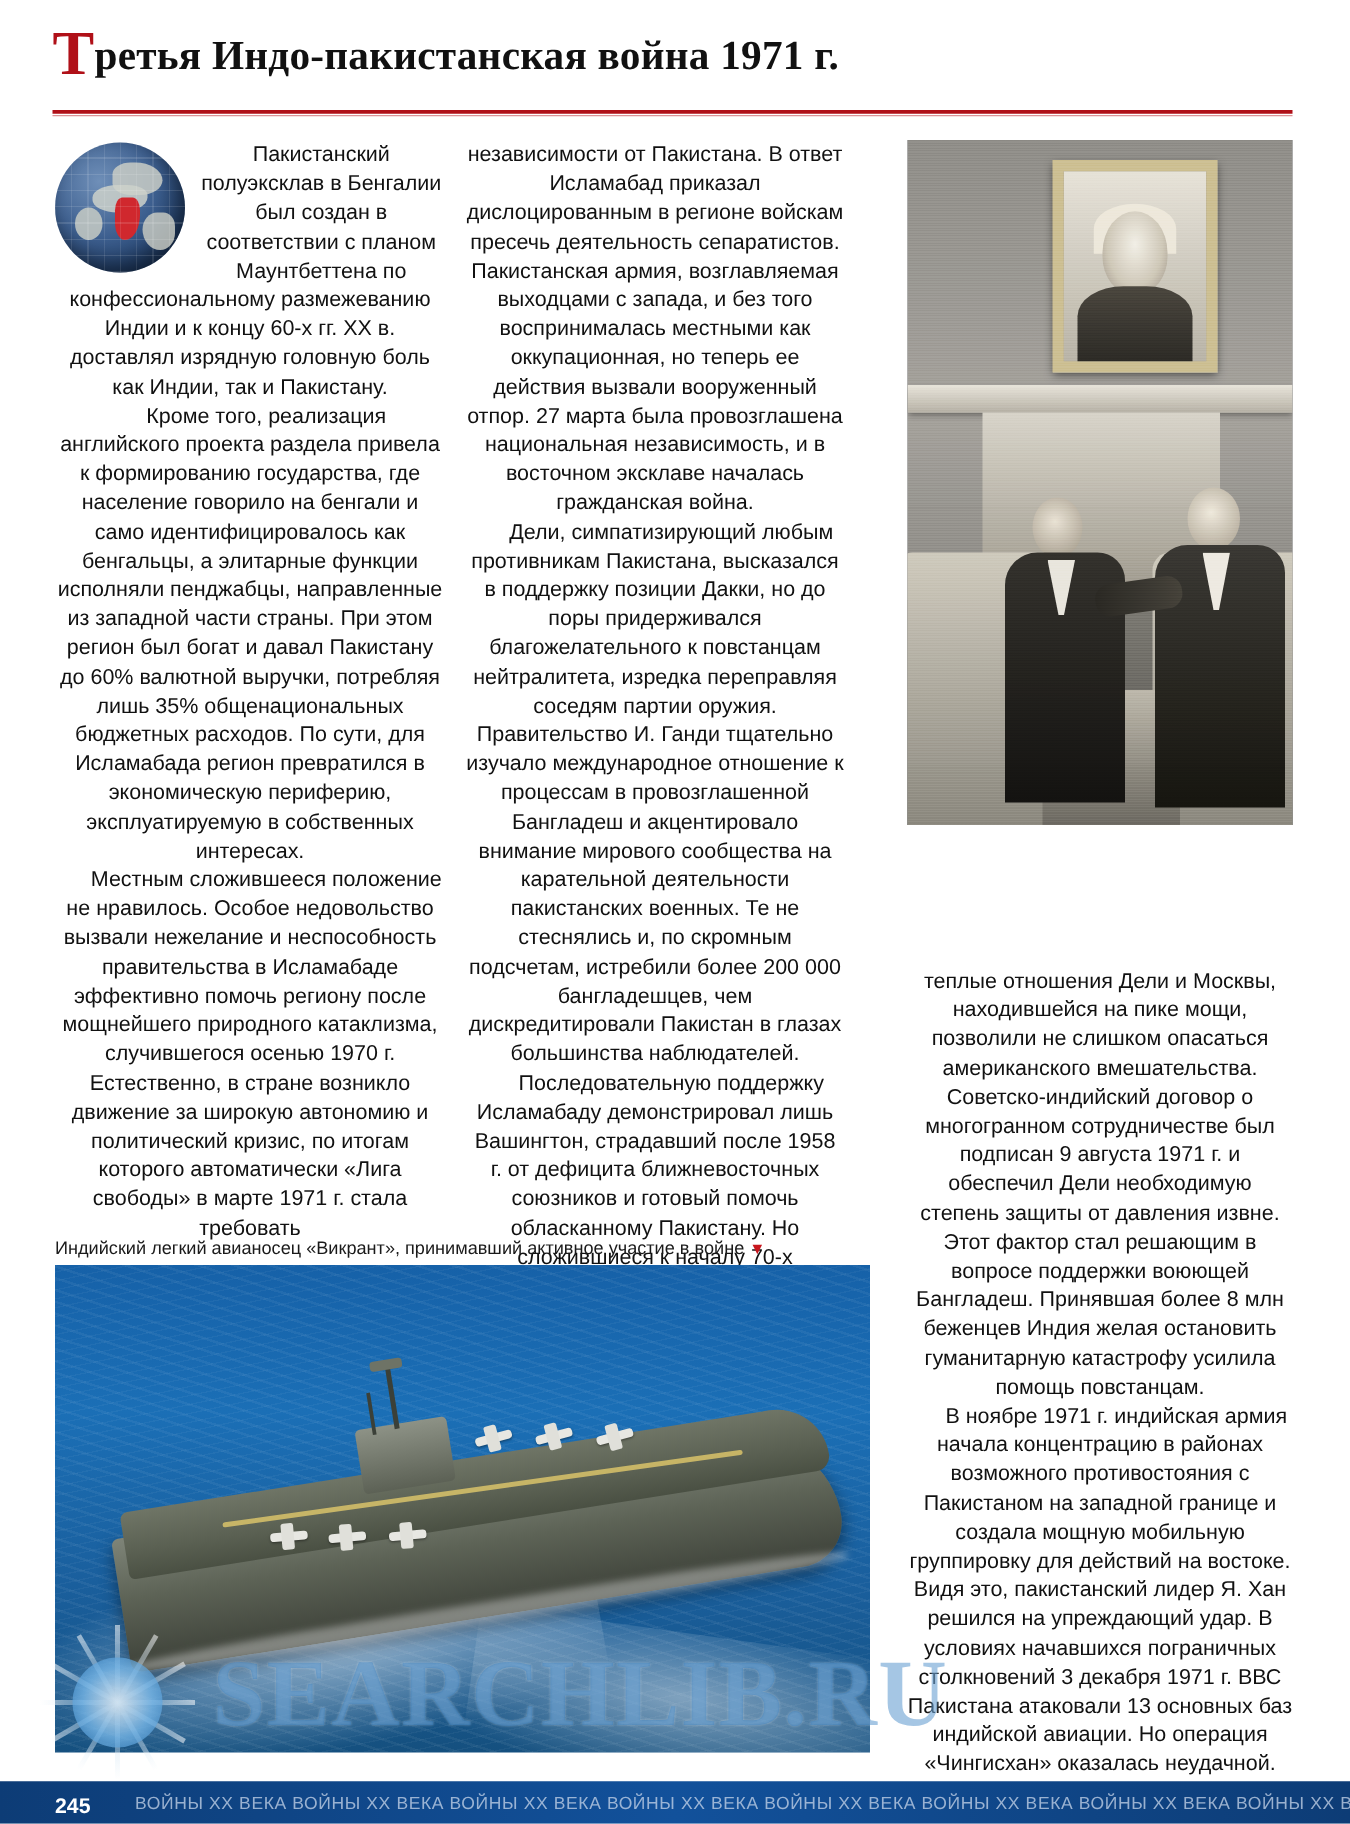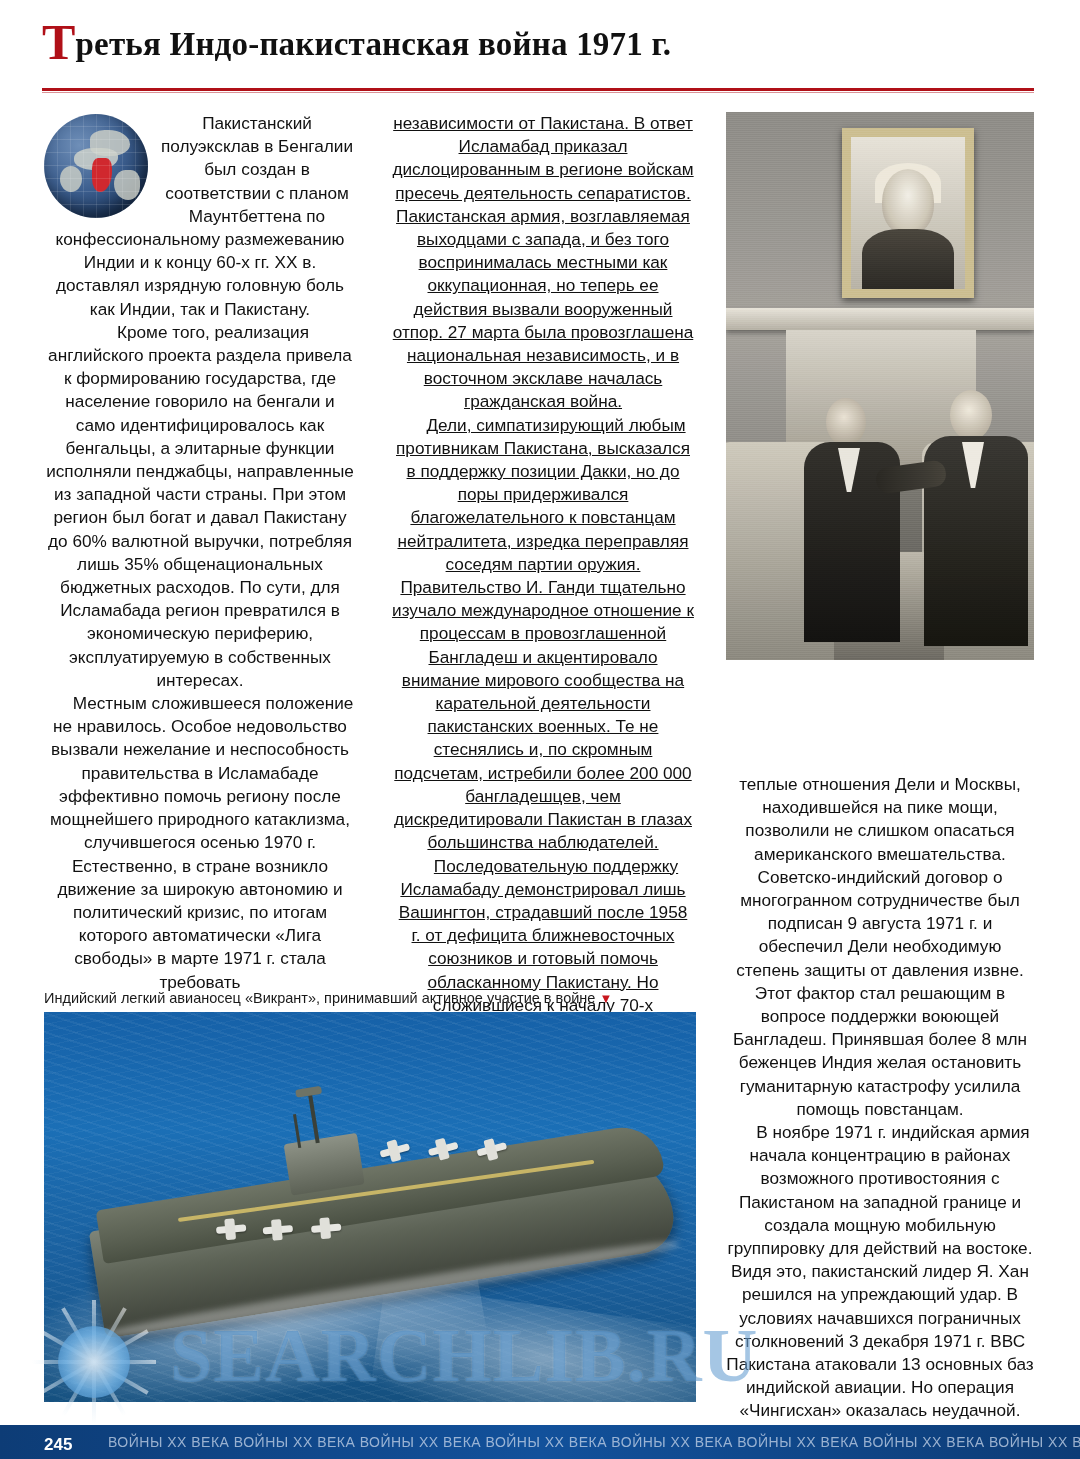--- a/index.html
+++ b/index.html
@@ -46,21 +46,21 @@
     position:absolute;
     font-size: 17.2px;
     line-height: 23.2px;
     text-align: center;
     color:#111;
   }
   .col p { margin:0; text-indent: 26px; }
   .col p.noindent { text-indent:0; }
 
   #col1 { left:44px; top:112px; width:312px; }
-  #col2 { left:392px; top:112px; width:302px;text-decoration:underline; }
+  #col2 { left:373px; top:112px; width:302px; }
   #col3 { left:726px; top:738px; width:308px;margin-top:35px; }
 
   
   .globe {
     float:left;
     width:104px; height:104px;
     margin:2px 10px 2px 0;
     border-radius:50%;
     background:
       radial-gradient(circle at 34% 30%, #6f8fb8 0%, #3d5f8f 45%, #22406b 75%, #16304f 100%);

